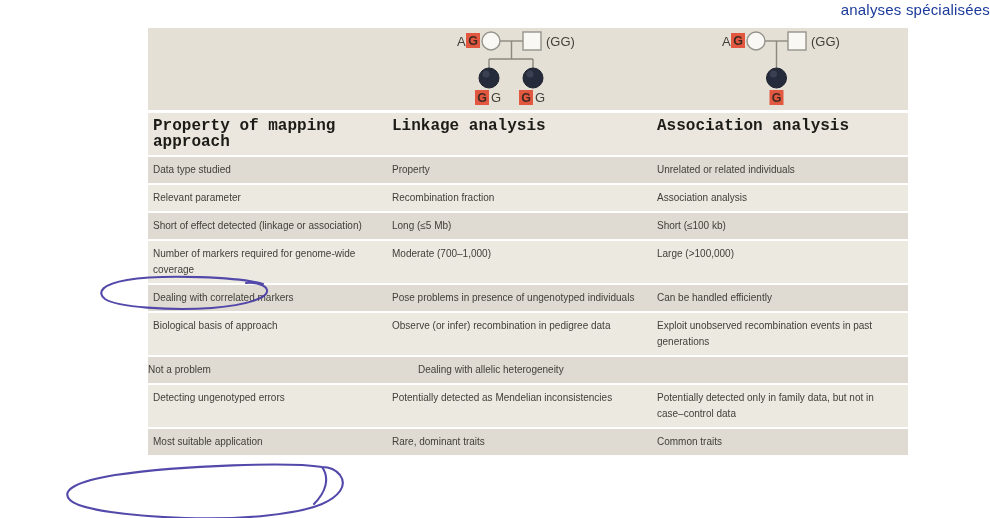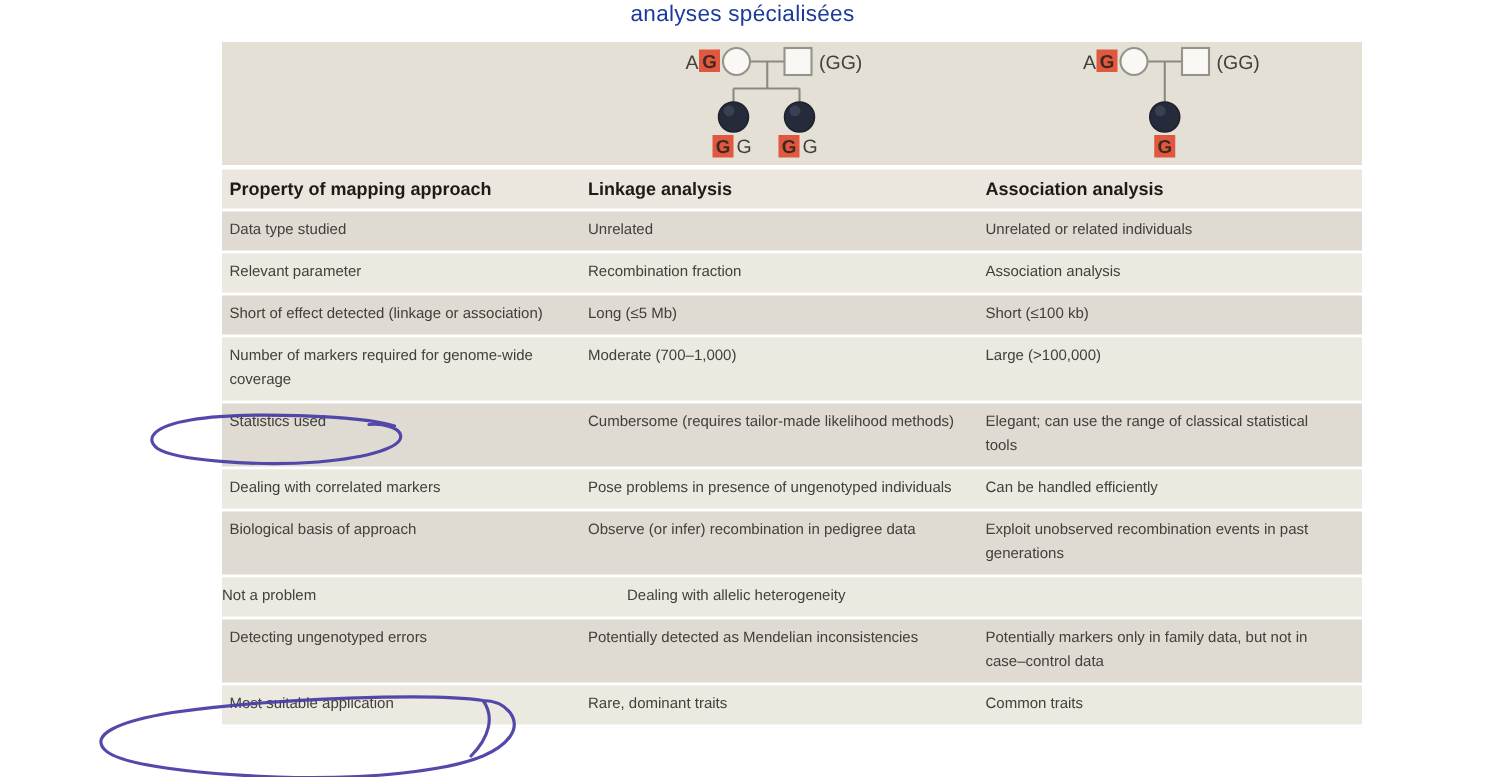--- a/index.html
+++ b/index.html
@@ -17,21 +17,21 @@
   *{margin:0;padding:0;box-sizing:border-box;}
   html,body{width:990px;height:518px;overflow:hidden;}
   body{
     position:relative;
     background:#ffffff;
     font-family:"Liberation Sans", sans-serif;
   }
   .page-title{
     position:absolute;
     top:1px; left:0; width:990px;
-    text-align:center;
+    text-align:right;
     font-size:15px;
     color:var(--title-blue);
     letter-spacing:.2px;
   }
   .figure{
     position:absolute;
     left:148px; top:28px;
     width:760px;
   }
   .pedigree-band{
@@ -54,21 +54,22 @@
     line-height:16px;
     color:var(--text-body);
     padding:5px 12px 5px 0;
   }
   .c1{ width:244px; padding-left:5px; }
   .c2{ width:265px; }
   .c3{ width:251px; }
   .row.hdr .cell{
     font-weight:bold;
     color:var(--text-dark);
-    font-size:12px;
+    font-size:16px;
+    font-family:Liberation Mono, monospace;
   }
   .annotation-overlay{
     position:absolute;
     left:0; top:0;
     width:990px; height:518px;
     pointer-events:none;
     z-index:5;
   }
 </style>
 </head>
@@ -132,61 +133,56 @@
   </div>
 
   <div class="tbl">
     <div class="row hdr">
       <div class="cell c1">Property of mapping approach</div>
       <div class="cell c2">Linkage analysis</div>
       <div class="cell c3">Association analysis</div>
     </div>
     <div class="row">
       <div class="cell c1">Data type studied</div>
-      <div class="cell c2">Unrelated</div>
+      <div class="cell c2">Property</div>
       <div class="cell c3">Unrelated or related individuals</div>
     </div>
     <div class="row">
       <div class="cell c1">Relevant parameter</div>
       <div class="cell c2">Recombination fraction</div>
       <div class="cell c3">Association analysis</div>
     </div>
     <div class="row">
       <div class="cell c1">Short of effect detected (linkage or association)</div>
       <div class="cell c2">Long (≤5 Mb)</div>
       <div class="cell c3">Short (≤100 kb)</div>
     </div>
     <div class="row">
       <div class="cell c1">Number of markers required for genome-wide coverage</div>
       <div class="cell c2">Moderate (700–1,000)</div>
       <div class="cell c3">Large (&gt;100,000)</div>
     </div>
     <div class="row">
-      <div class="cell c1">Statistics used</div>
-      <div class="cell c2">Cumbersome (requires tailor-made likelihood methods)</div>
-      <div class="cell c3">Elegant; can use the range of classical statistical tools</div>
-    </div>
-    <div class="row">
       <div class="cell c1">Dealing with correlated markers</div>
       <div class="cell c2">Pose problems in presence of ungenotyped individuals</div>
       <div class="cell c3">Can be handled efficiently</div>
     </div>
     <div class="row">
       <div class="cell c1">Biological basis of approach</div>
       <div class="cell c2">Observe (or infer) recombination in pedigree data</div>
       <div class="cell c3">Exploit unobserved recombination events in past generations</div>
     </div>
     <div class="row">
       <div class="cell c2">Not a problem</div>
       <div class="cell c1">Dealing with allelic heterogeneity</div>
     </div>
     <div class="row">
       <div class="cell c1">Detecting ungenotyped errors</div>
       <div class="cell c2">Potentially detected as Mendelian inconsistencies</div>
-      <div class="cell c3">Potentially markers only in family data, but not in case–control data</div>
+      <div class="cell c3">Potentially detected only in family data, but not in case–control data</div>
     </div>
     <div class="row">
       <div class="cell c1">Most suitable application</div>
       <div class="cell c2">Rare, dominant traits</div>
       <div class="cell c3">Common traits</div>
     </div>
   </div>
 </div>
 
 <svg class="annotation-overlay" viewBox="0 0 990 518">

